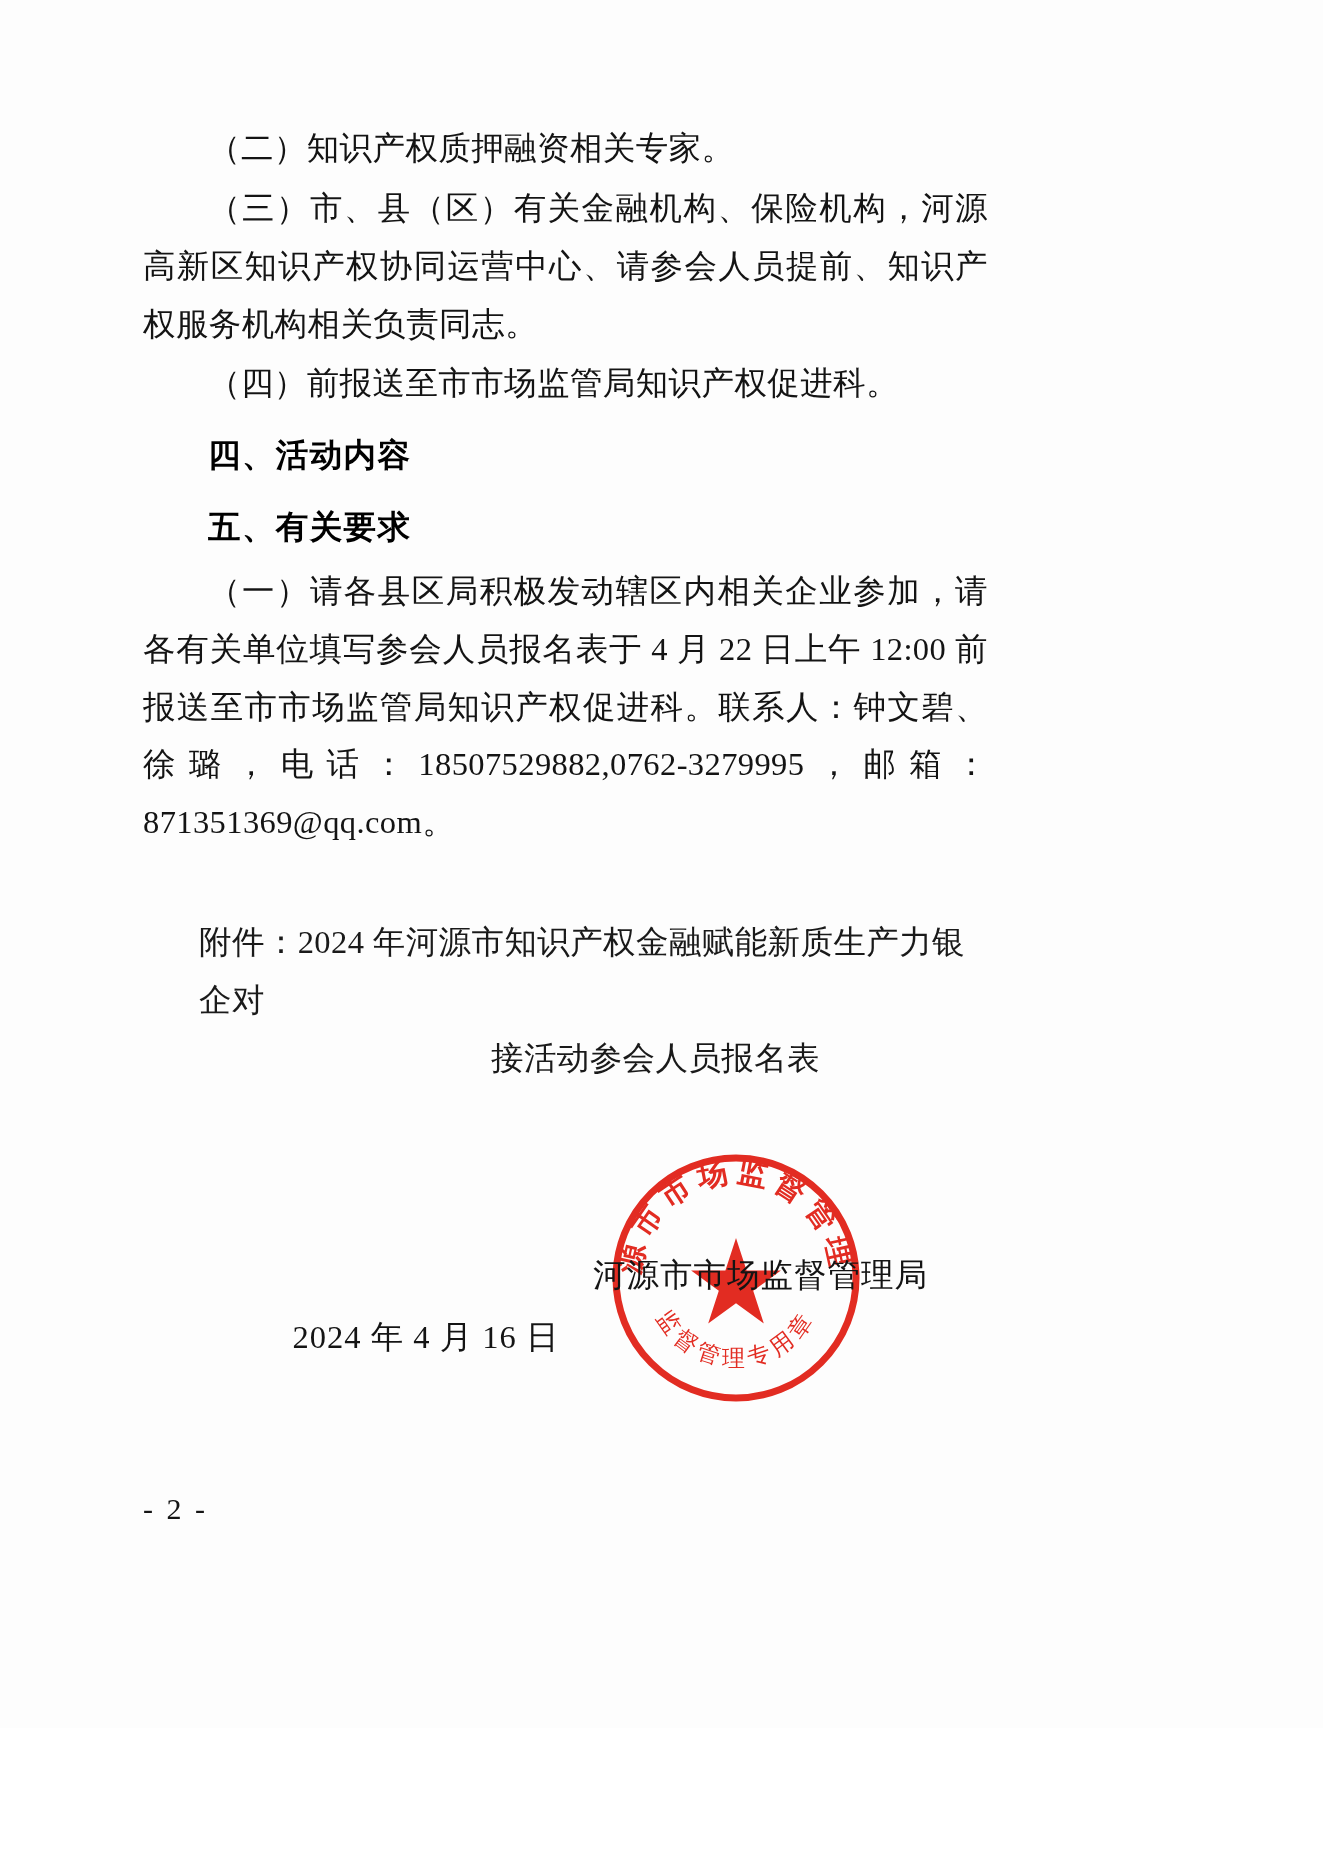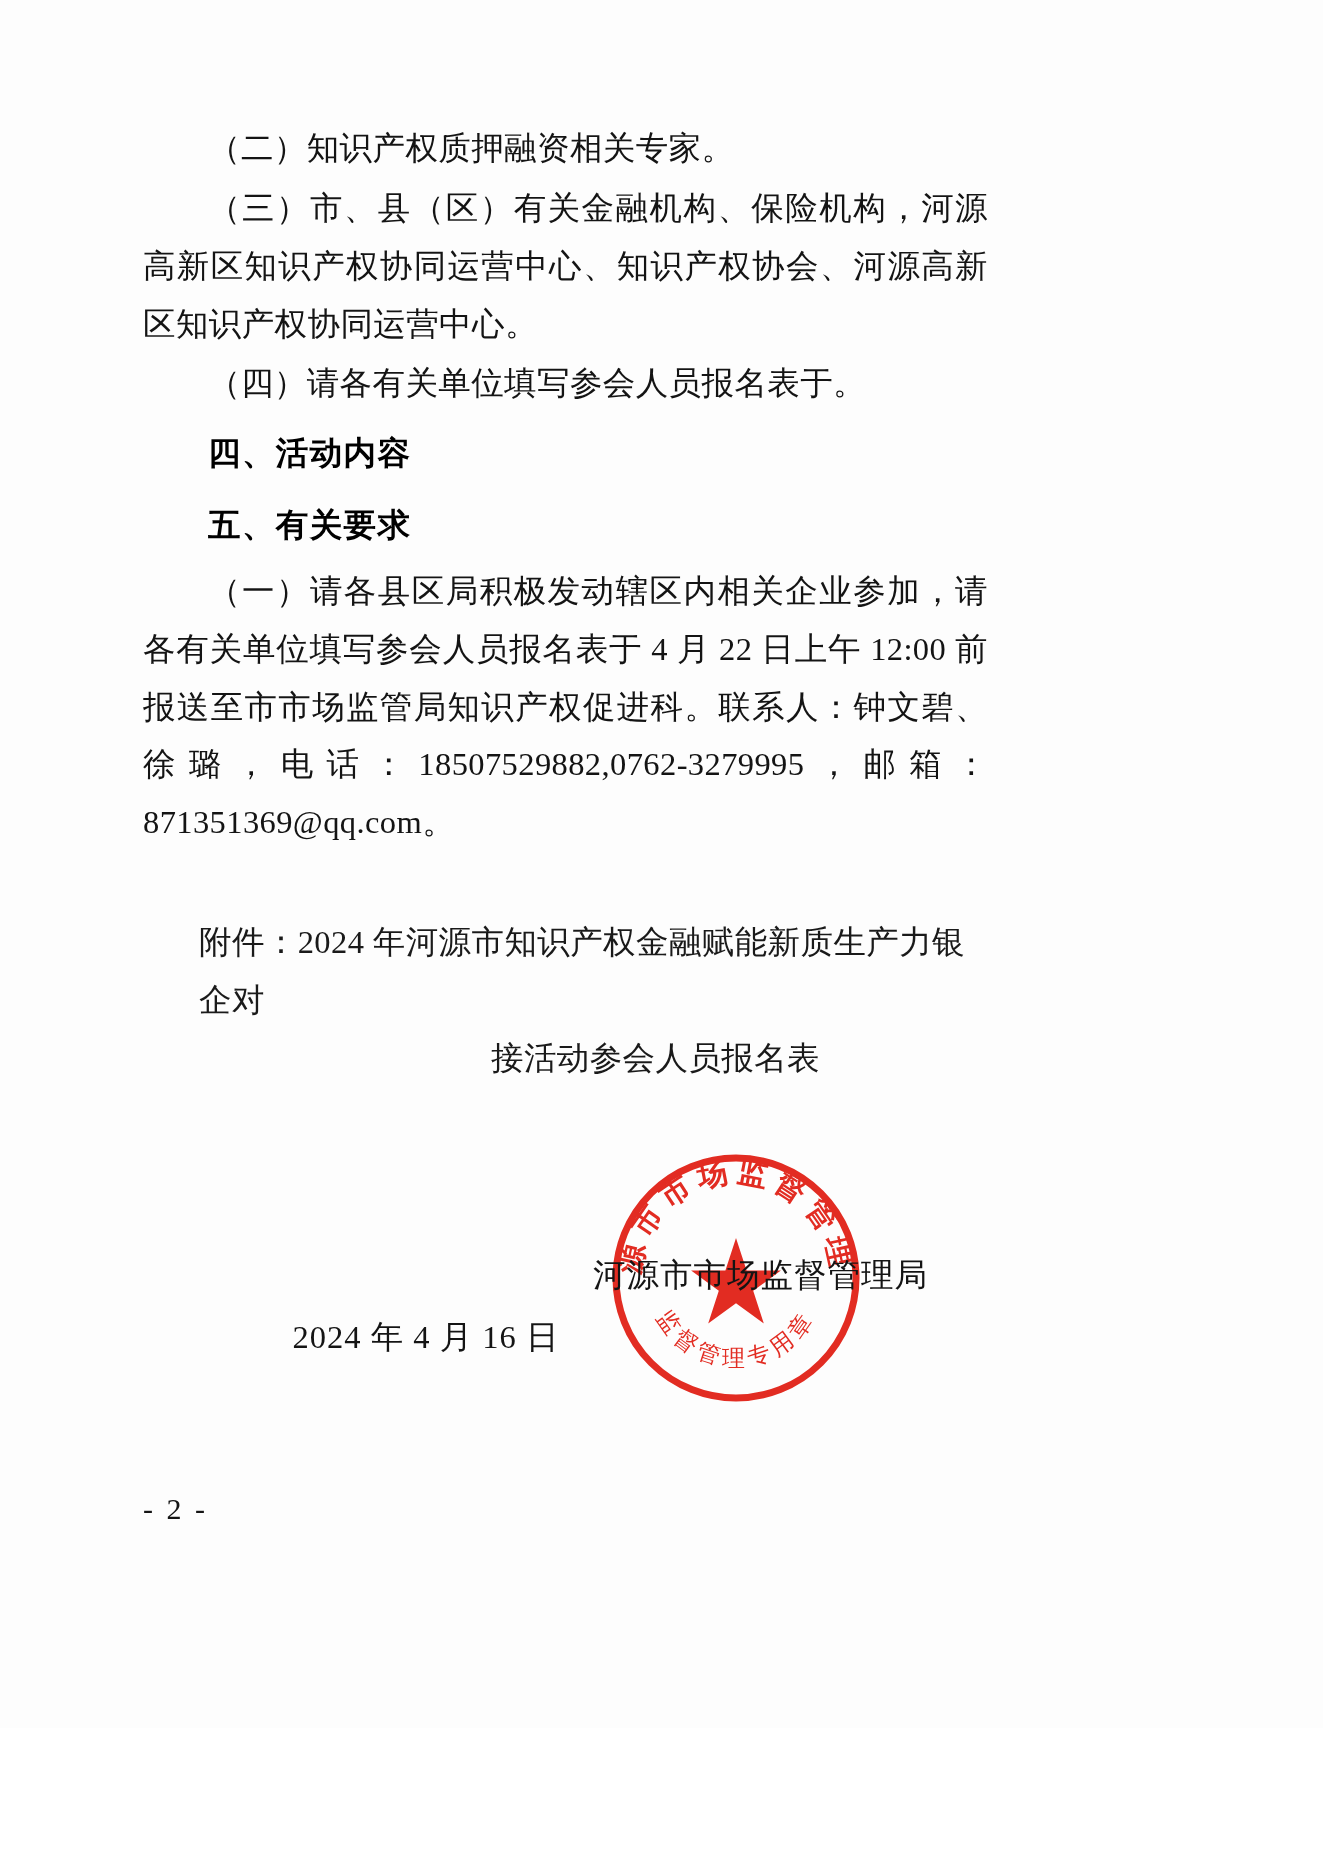--- a/index.html
+++ b/index.html
@@ -38,21 +38,21 @@
     color: #141414;
   }
   
   .heading {
     font-size: 32.5px;
     line-height: 1.78;
     text-indent: 2em;
     margin: 10px 0 6px 0;
     font-weight: bold;
     letter-spacing: 1.4px;
-    font-family: Liberation Mono, monospace;
+    font-family: Liberation Sans, sans-serif;
     color: #000000;
   }
   .heading-gap-top { margin-top: 14px; }
 
   
   .attachment {
     margin-top: 62px;
     font-size: 32.5px;
     line-height: 1.78;
     letter-spacing: 0.4px;
@@ -102,23 +102,23 @@
 </style>
 </head>
 <body>
 
 <div class="page">
 
   <div class="content">
 
     <p class="para">（二）知识产权质押融资相关专家。</p>
 
-    <p class="para">（三）市、县（区）有关金融机构、保险机构，河源高新区知识产权协同运营中心、知识产权协会、河源高新区知识产权协同运营中心。</p>
+    <p class="para">（三）市、县（区）有关金融机构、保险机构，河源高新区知识产权协同运营中心、请参会人员提前、知识产权服务机构相关负责同志。</p>
 
-    <p class="para">（四）请各有关单位填写参会人员报名表于。</p>
+    <p class="para">（四）前报送至市市场监管局知识产权促进科。</p>
 
     <h2 class="heading heading-gap-top">四、活动内容</h2>
 
 
     <h2 class="heading heading-gap-top">五、有关要求</h2>
 
     <p class="para">（一）请各县区局积极发动辖区内相关企业参加，请各有关单位填写参会人员报名表于 4 月 22 日上午 12:00 前报送至市市场监管局知识产权促进科。联系人：钟文碧、徐璐，电话：18507529882,0762-3279995，邮箱：871351369@qq.com。</p>
 
 
     <div class="attachment">

